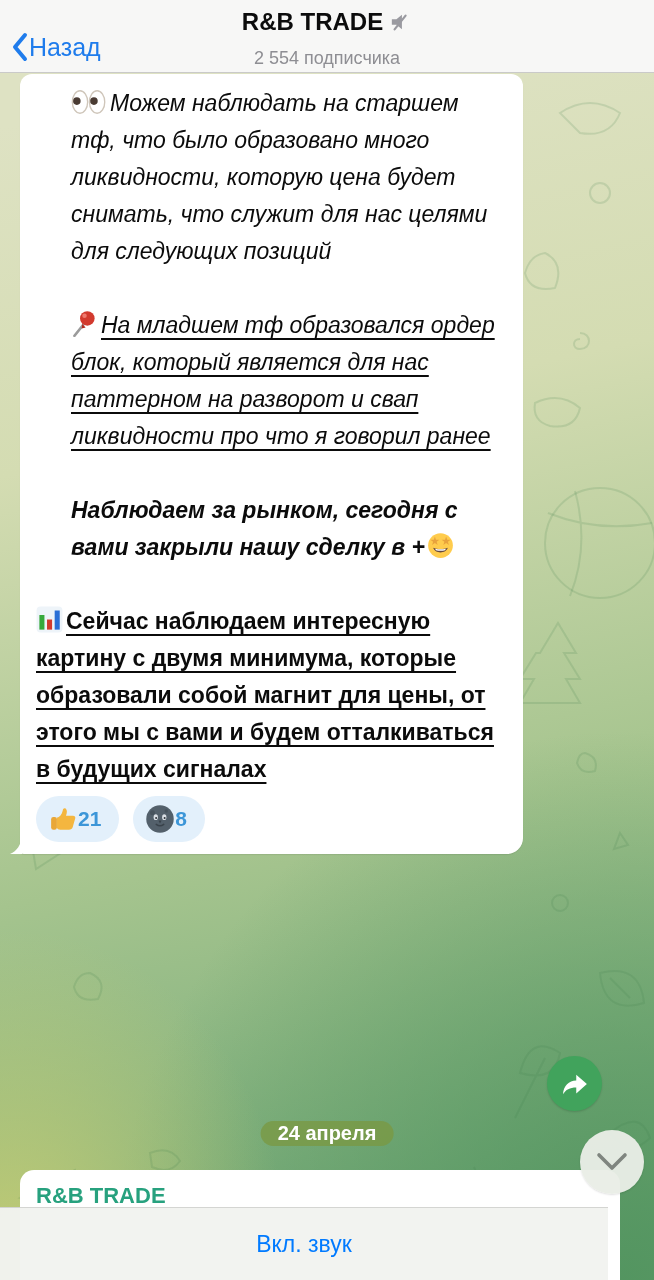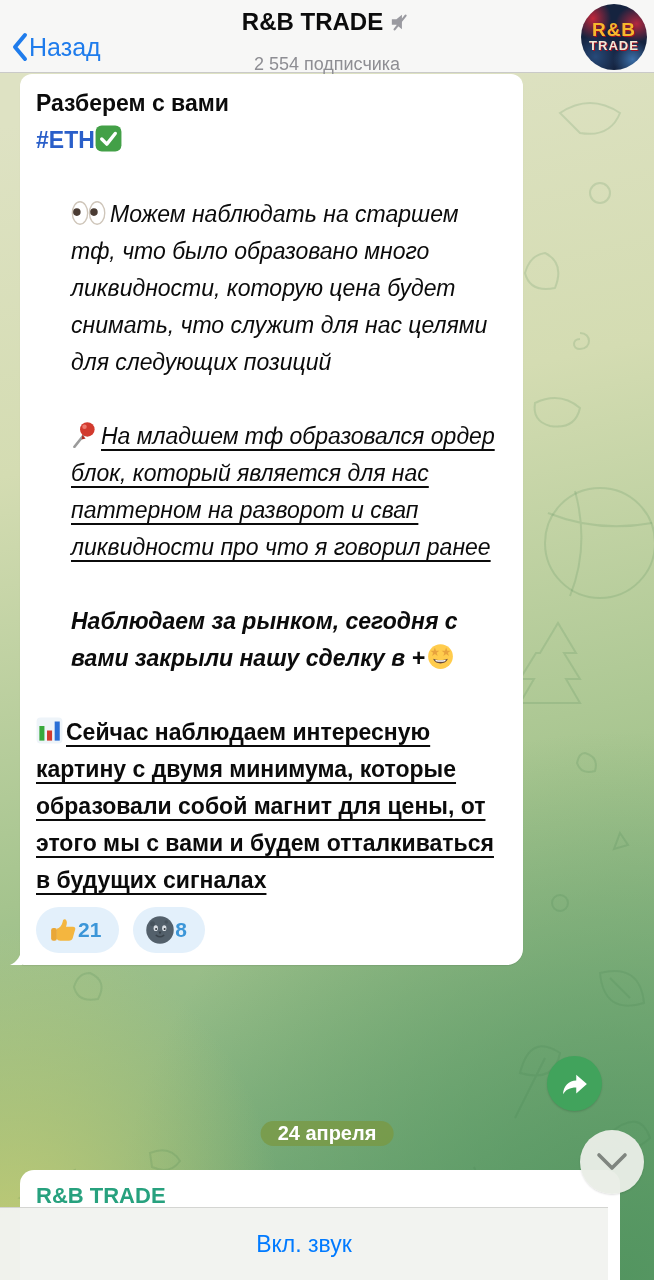--- a/index.html
+++ b/index.html
@@ -25,21 +25,21 @@
     position:absolute; left:0; top:0; width:654px; height:73px; z-index:6;
     background:rgba(247,247,247,0.98);
     border-bottom:1px solid rgba(0,0,0,0.18);
     display:flex; align-items:center;
   }
   .back-btn { position:absolute; left:12px; top:0; height:62px; display:flex; align-items:flex-end; gap:1px; cursor:pointer; }
   .back-btn span { color:#1f7cec; font-size:25px; }
   .hdr-center { position:absolute; left:50%; top:8px; transform:translateX(-50%); text-align:center; width:330px; }
   .hdr-title-row { display:flex; align-items:center; justify-content:center; gap:7px; }
   .hdr-title { font-size:24px; font-weight:bold; color:#0c0c0c; white-space:nowrap; }
-  .hdr-sub { font-size:18px; color:#8e8e93; margin-top:18px; }
+  .hdr-sub { font-size:18px; color:#8e8e93; margin-top:12px; }
   .avatar {
     position:absolute; right:7px; top:4px; width:66px; height:66px; border-radius:50%;
     overflow:hidden; cursor:pointer;
     background:
       radial-gradient(26px 30px at 18% 22%, #c1273a 0%, rgba(193,39,58,0) 70%),
       radial-gradient(30px 26px at 84% 30%, #b3273f 0%, rgba(179,39,63,0) 70%),
       radial-gradient(26px 26px at 78% 84%, #3b6fa8 0%, rgba(59,111,168,0) 75%),
       radial-gradient(30px 30px at 22% 80%, #274a79 0%, rgba(39,74,121,0) 75%),
       #15233f;
     display:flex; flex-direction:column; align-items:center; justify-content:center;
@@ -161,39 +161,28 @@
     <div class="hdr-center">
       <div class="hdr-title-row">
         <div class="hdr-title">R&amp;B TRADE</div>
         <svg width="22" height="22" viewBox="0 0 24 24">
           <polygon points="2,9 7,9 13,4 13,20 7,15 2,15" fill="#9a9aa0"></polygon>
           <line x1="17" y1="5" x2="5" y2="20" stroke="#9a9aa0" stroke-width="2.4" stroke-linecap="round"></line>
         </svg>
       </div>
       <div class="hdr-sub">2 554 подписчика</div>
     </div>
-    <div class="avatar">
-      <div class="l1">R&amp;B</div>
-      <div class="l2">TRADE</div>
-    </div>
   </div>
 
   <div class="bubble1">
     <svg class="tail" viewBox="0 0 12 18">
       <path d="M12 0 L12 18 L0 18 C7 15 11 9 12 0 Z" fill="#ffffff"></path>
     </svg>
     <div class="msg">
 
-      <p class="b">
-        <span>Разберем с вами</span><br>
-        <a class="hashtag">#ETH</a><svg class="emj" viewBox="0 0 24 24">
-            <rect x="0.5" y="0.5" width="23" height="23" rx="5.5" fill="#43a047"></rect>
-            <polyline points="6,12.5 10.5,17 18,7.5" fill="none" stroke="#fff" stroke-width="3" stroke-linecap="round" stroke-linejoin="round"></polyline>
-          </svg>
-      </p>
 
       <p class="i">
         <svg class="emj wide" viewBox="0 0 40 28">
           <ellipse cx="10" cy="14" rx="8.5" ry="12.5" fill="#fff" stroke="#cfc6ba" stroke-width="1.5"></ellipse>
           <ellipse cx="29" cy="14" rx="8.5" ry="12.5" fill="#fff" stroke="#cfc6ba" stroke-width="1.5"></ellipse>
           <circle cx="6.5" cy="13" r="4.2" fill="#4a3b33"></circle>
           <circle cx="25.5" cy="13" r="4.2" fill="#4a3b33"></circle>
         </svg><span>Можем наблюдать на старшем тф, что было образовано много ликвидности, которую цена будет снимать, что служит для нас целями для следующих позиций</span>
       </p>
 

